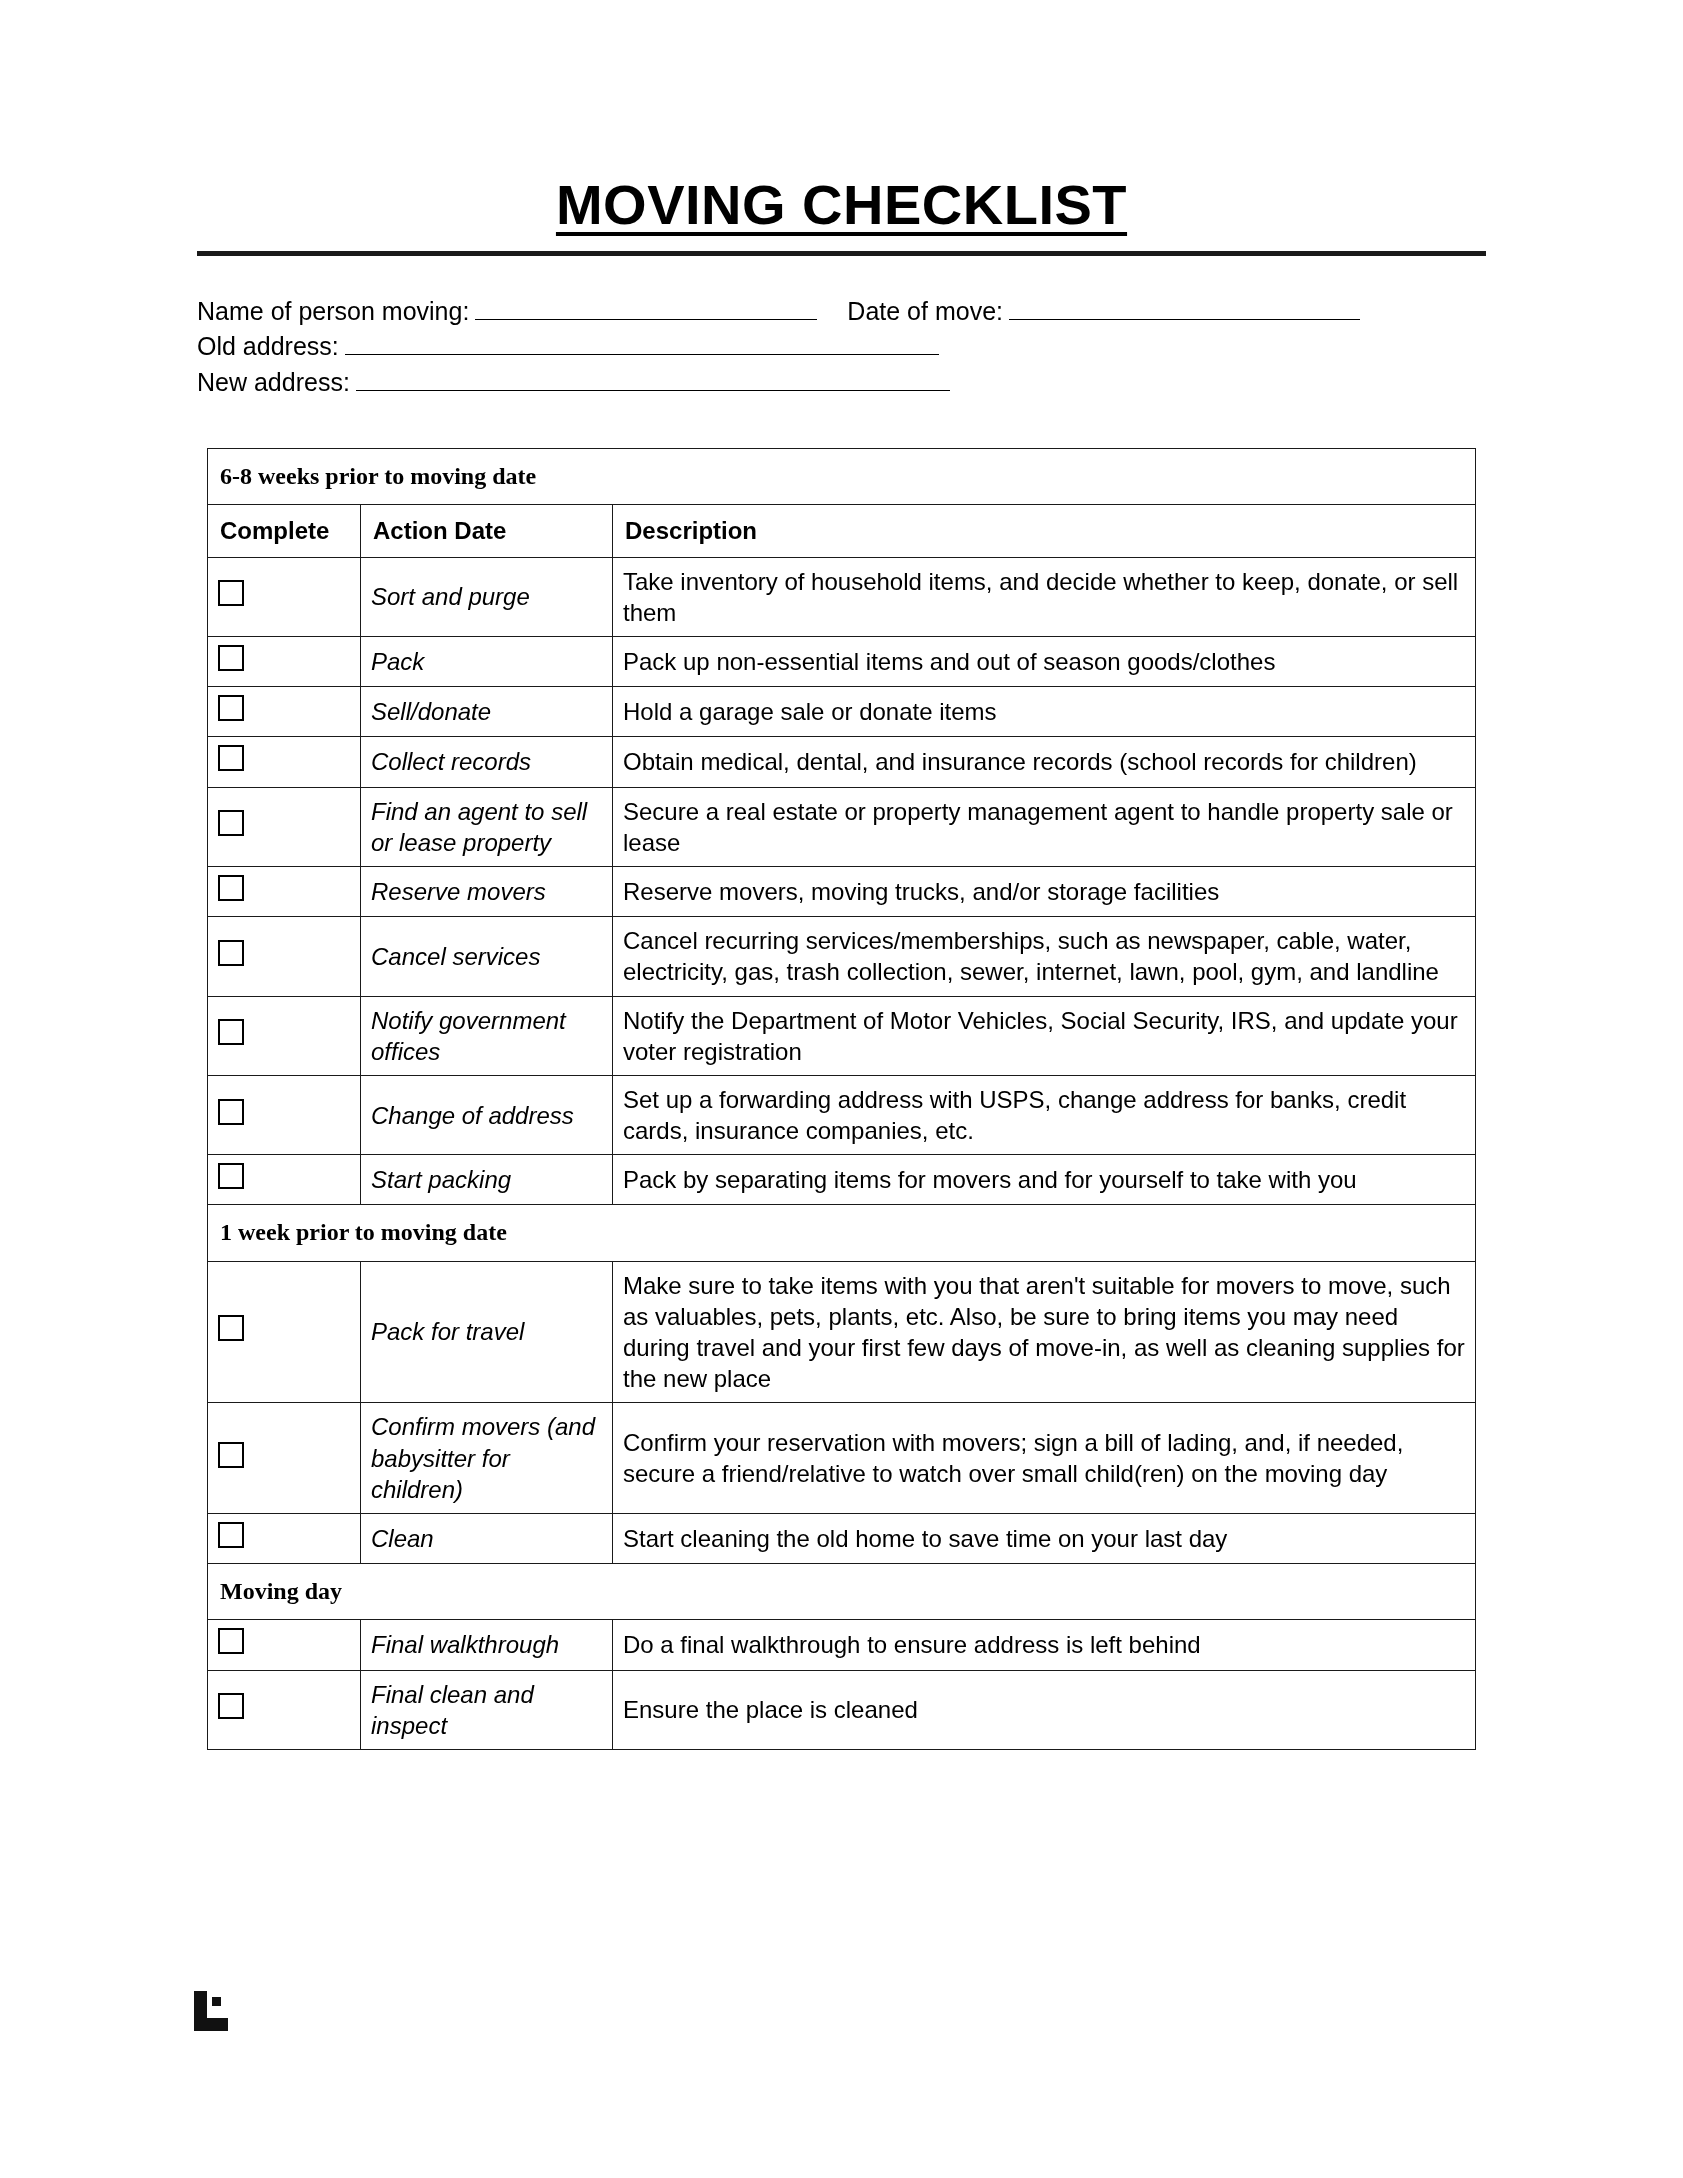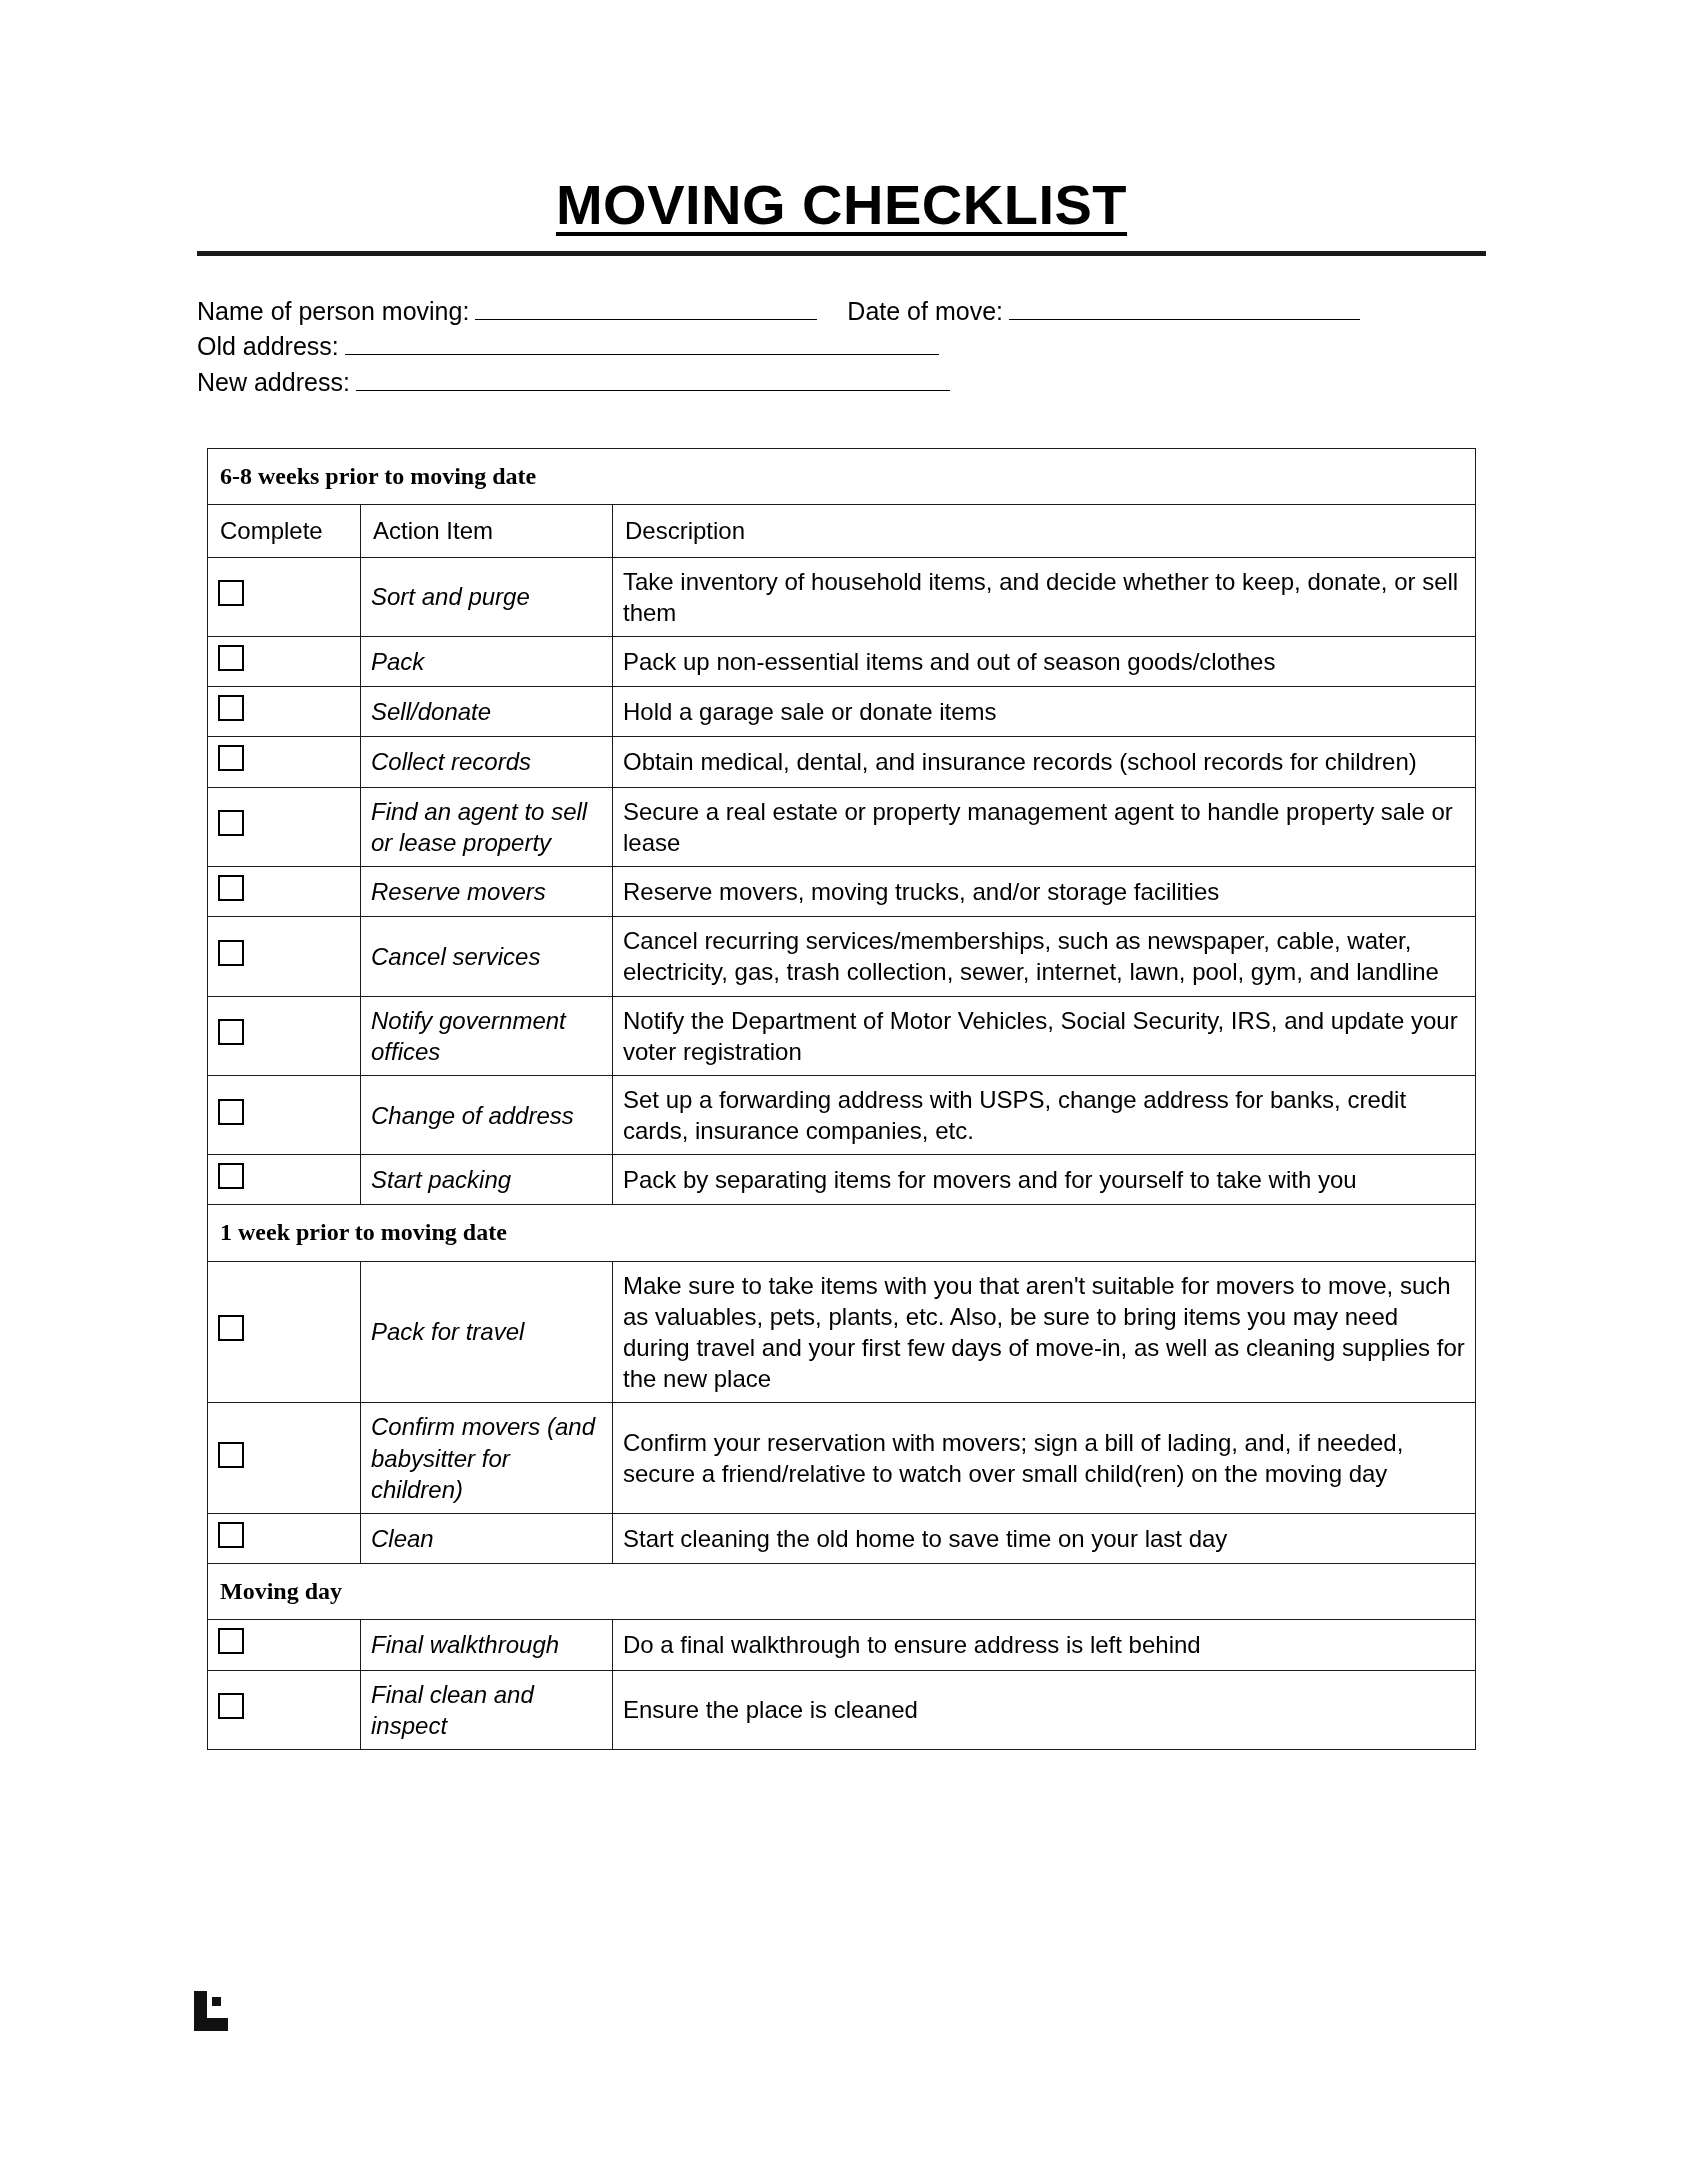--- a/index.html
+++ b/index.html
@@ -82,21 +82,21 @@
   col.c-action { width: 252px; }
   col.c-desc { width: 863px; }
 
   tr.section-row td {
     font-weight: bold;
     font-size: 24px;
     padding: 12px 12px;
     font-family: Liberation Serif, serif;
   }
   tr.header-row td {
-    font-weight: normal;
+    font-weight: bold;
     font-size: 24px;
     padding: 10px 12px;
   }
   td.complete-cell {
     text-align: center;
     padding: 10px 0;
   }
   .checkbox {
     display: inline-block;
     width: 26px;
@@ -150,21 +150,21 @@
       <col class="c-complete">
       <col class="c-action">
       <col class="c-desc">
     </colgroup>
     <tbody id="checklist-body">
         <tr class="section-row">
           <td colspan="3">6-8 weeks prior to moving date</td>
         </tr>
         <tr class="header-row">
           <td>Complete</td>
-          <td>Action Item</td>
+          <td>Action Date</td>
           <td>Description</td>
         </tr>
         <tr>
           <td class="complete-cell"><span class="checkbox"></span></td>
           <td class="action-cell">Sort and purge</td>
           <td class="desc-cell">Take inventory of household items, and decide whether to keep, donate, or sell them</td>
         </tr>
         <tr>
           <td class="complete-cell"><span class="checkbox"></span></td>
           <td class="action-cell">Pack</td>

